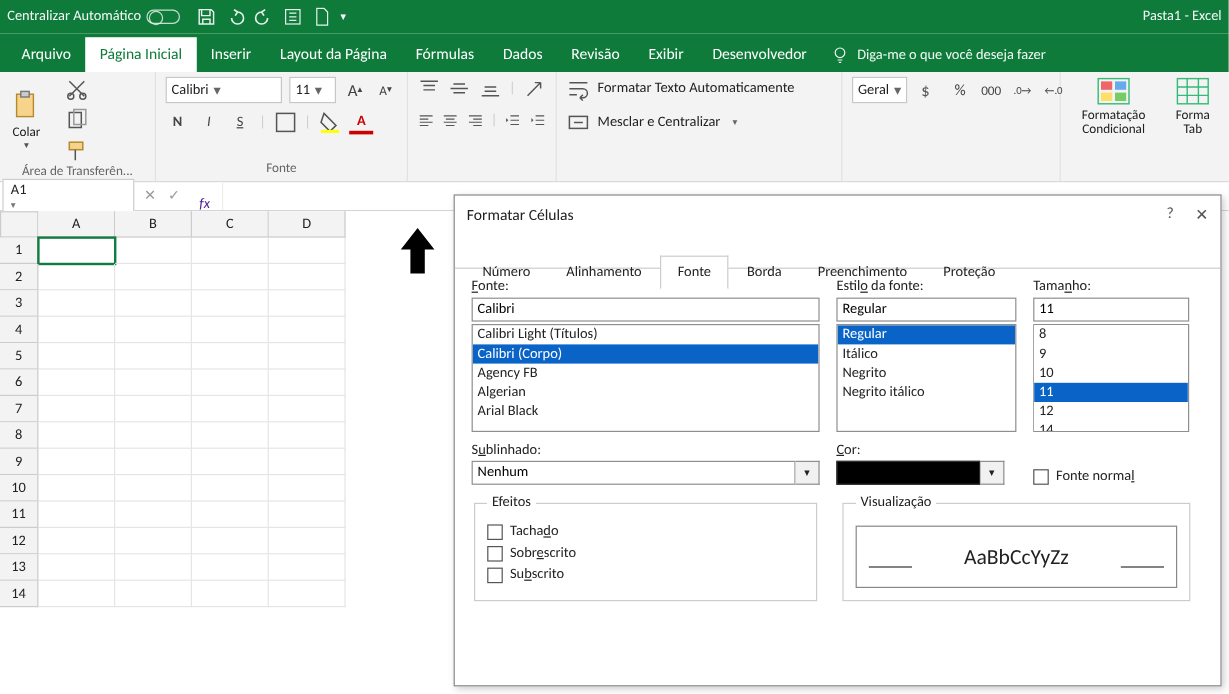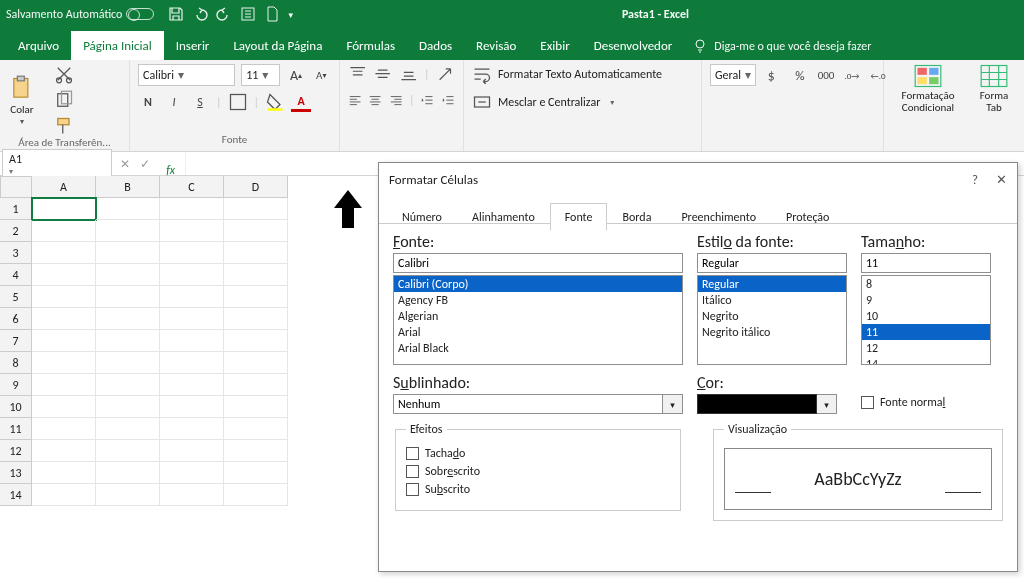--- a/index.html
+++ b/index.html
@@ -1,19 +1,19 @@
 <!DOCTYPE html>
 <html><head>
 <meta charset="utf-8">
 <style>
   * { box-sizing: border-box; font-family: "Segoe UI", Calibri, sans-serif; }
   body { margin:0; padding:0; width:1024px; height:578px; overflow:hidden; background:#fff; font-size:12px; color:#222; }
   .titlebar { height:28px; background:#0f7b3b; color:#fff; display:flex; align-items:center; padding:0 6px; }
   .titlebar .left { display:flex; align-items:center; gap:8px; }
-  .titlebar .center { flex:1; text-align:center; font-size:12px; opacity:.95;font-weight:bold; }
+  .titlebar .center { flex:1; text-align:right; font-size:12px; opacity:.95; }
   .autosave { display:flex; align-items:center; gap:4px; font-size:12px; opacity:.95; }
   .toggle { width:28px; height:12px; border:1px solid rgba(255,255,255,.8); border-radius:8px; position:relative; }
   .toggle::after { content:""; position:absolute; left:1px; top:0; width:10px; height:10px; border:1px solid rgba(255,255,255,.8); border-radius:50%; }
   .qat { display:flex; gap:8px; margin-left:6px; align-items:center; }
   .qat .ico { opacity:.9; }
   .ico { display:inline-flex; width:16px; height:16px; }
 
   .menubar { height:32px; background:#0f7b3b; display:flex; align-items:flex-end; padding:0 6px; color:#fff; }
   .menubar .tab { padding:7px 12px; font-size:13px; cursor:default; }
   .menubar .tab.active { background:#fff; color:#0f7b3b; }
@@ -25,71 +25,71 @@
   .group .label { text-align:center; font-size:11px; color:#666; height:16px; position:relative; }
   .fontbox { display:flex; align-items:center; border:1px solid #c7c7c7; background:#fff; height:22px; padding:0 4px; }
   .fontbox span { font-size:12px; }
   .caret { margin-left:4px; font-size:8px; color:#666; }
   .btnrow { display:flex; gap:6px; align-items:center; }
   .iconbtn { width:20px; height:20px; display:inline-flex; align-items:center; justify-content:center; color:#444; }
   .condfmt { display:flex; flex-direction:column; align-items:center; justify-content:center; min-width:72px; text-align:center; font-size:11px; gap:2px; }
 
   .formulabar { height:24px; border-bottom:1px solid #d4d4d4; display:flex; align-items:center; background:#fff; }
   .namebox { width:110px; border:1px solid #ccc; margin:2px; padding:2px 6px; display:flex; align-items:flex-start; justify-content:space-between; background:#fff;flex-direction:column; }
-  .fx { padding:0 10px; color:#15803d; font-style:italic;margin-top:13px; }
+  .fx { padding:0 10px; color:#4c1d95; font-style:italic;margin-top:13px; }
   .fbicons { color:#999; display:flex; gap:10px; padding:0 6px; }
 
   .sheet { display:flex; height:calc(578px - 28px - 32px - 92px - 24px); background:#fff; position:relative; }
   .corner { width:32px; height:22px; border:1px solid #ccc; background:#f3f3f3; }
   .colhdrs { display:flex; }
   .colhdr { width:64px; height:22px; border-right:1px solid #ccc; border-bottom:1px solid #ccc; text-align:center; background:#f3f3f3; line-height:22px; font-size:12px; }
   .rowhdr { width:32px; height:22px; border-right:1px solid #ccc; border-bottom:1px solid #ccc; text-align:center; background:#f3f3f3; line-height:22px; font-size:12px; }
   .cellrow { display:flex; }
   .cell { width:64px; height:22px; border-right:1px solid #e5e5e5; border-bottom:1px solid #e5e5e5; }
   .sel { outline:2px solid #107c41; outline-offset:-1px; }
 
   .arrowcue { position:absolute; left:330px; top:188px; width:36px; height:44px; pointer-events:none; }
 
   
   .dialog { position:absolute; left:378px; top:162px; width:640px; height:410px; background:#fff; border:1px solid #888; box-shadow:2px 2px 6px rgba(0,0,0,.2); display:flex; flex-direction:column; }
   .dlgtitle { height:32px; display:flex; align-items:center; justify-content:space-between; padding:0 10px; font-size:13px; }
   .dlgtitle .right { display:flex; gap:18px; color:#555; }
   .dlgtabs { display:flex; border-bottom:1px solid #ccc; padding:0 8px; }
-  .dlgtab { padding:6px 14px; font-size:12px; border:1px solid transparent; position:relative; top:8px; }
+  .dlgtab { padding:6px 14px; font-size:12px; border:1px solid transparent; position:relative; top:18px; }
   .dlgtab.active { border:1px solid #ccc; border-bottom:1px solid #fff; background:#fff; }
   .dlgbody { padding:8px 14px; display:flex; gap:14px; }
   .col1 { width:290px; display:flex; flex-direction:column; }
   .col2 { width:150px; display:flex; flex-direction:column; }
   .col3 { width:130px; display:flex; flex-direction:column; }
-  .flab { font-size:16px; margin-bottom:2px; }
+  .flab { font-size:12px; margin-bottom:2px; }
   .flab u { text-decoration:underline; }
   .tinput { border:1px solid #8f8f8f; height:20px; padding:2px 4px; font-size:12px; background:#fff; }
   .listbox { border:1px solid #8f8f8f; height:90px; overflow-y:scroll; font-size:12px; background:#fff; margin-top:2px;}
   .listbox div { padding:1px 4px; }
   .listbox .sel2 { background:#0a64c8; color:#fff; }
   .combo { display:flex; }
   .combo .tinput { flex:1; }
   .combo .drop { width:20px; height:20px; border:1px solid #8f8f8f; border-left:0; display:flex; align-items:center; justify-content:center; font-size:9px; background:#f1f1f1; }
   .swatch { width:120px; height:20px; background:#000; border:1px solid #333; }
   fieldset { border:1px solid #ccc; padding:6px 10px 10px; margin-top:8px; }
   legend { font-size:12px; padding:0 4px; }
   .chk { display:flex; align-items:center; gap:6px; font-size:12px; margin:4px 0;}
   .chkbox { width:13px; height:13px; border:1px solid #555; }
-  .preview { border:1px solid #888; height:62px; display:flex; align-items:center; justify-content:center; font-size:18px; font-family:Calibri; margin-top:6px; position:relative;}
+  .preview { border:1px solid #888; height:52px; display:flex; align-items:center; justify-content:center; font-size:18px; font-family:Calibri; margin-top:6px; position:relative;}
   .preview::before, .preview::after { content:""; position:absolute; bottom:16px; width:36px; border-bottom:1px solid #333;}
   .preview::before { left:10px; }
   .preview::after { right:10px; }
 </style>
 </head>
 <body>
 
 <div class="titlebar">
   <div class="left">
     <div class="autosave">
-      <span>Salvamento Automático</span>
+      <span>Centralizar Automático</span>
       <span class="toggle"></span>
     </div>
     <div class="qat">
       <span class="ico">
           <svg viewBox="0 0 16 16">
             <path fill="none" stroke="#fff" stroke-width="1.2" d="M2 2h10l2 2v10H2z M4 2v5h7V2 M5 14v-4h6v4"></path>
           </svg>
         </span>
       <span class="ico">
           <svg viewBox="0 0 16 16">
@@ -491,24 +491,24 @@
     <div class="dlgtab active">Fonte</div>
     <div class="dlgtab">Borda</div>
     <div class="dlgtab">Preenchimento</div>
     <div class="dlgtab">Proteção</div>
   </div>
   <div class="dlgbody">
     <div class="col1">
       <div class="flab"><u>F</u>onte:</div>
       <input class="tinput" value="Calibri" style="">
       <div class="listbox" id="fontlist">
+          <div>Calibri Light (Títulos)</div>
           <div class="sel2">Calibri (Corpo)</div>
           <div>Agency FB</div>
           <div>Algerian</div>
-          <div>Arial</div>
           <div>Arial Black</div>
         </div>
 
       <div class="flab" style="margin-top:8px">S<u>u</u>blinhado:</div>
       <div class="combo">
         <input class="tinput" value="Nenhum" style="">
         <div class="drop">▾</div>
       </div>
 
       <fieldset>
@@ -537,21 +537,21 @@
           <div>Negrito</div>
           <div>Negrito itálico</div>
         </div>
 
       <div class="flab" style="margin-top:8px"><u>C</u>or:</div>
       <div class="combo">
         <div class="swatch"></div>
         <div class="drop">▾</div>
       </div>
 
-      <fieldset style="margin-top: 8px; width: 290px; margin-left: 16px;">
+      <fieldset style="margin-top: 8px; width: 290px; margin-left: 5px;">
         <legend>Visualização</legend>
         <div class="preview">
             <span>AaBbCcYyZz</span>
           </div>
       </fieldset>
     </div>
 
     <div class="col3">
       <div class="flab">Tama<u>n</u>ho:</div>
       <input class="tinput" value="11" style="">

